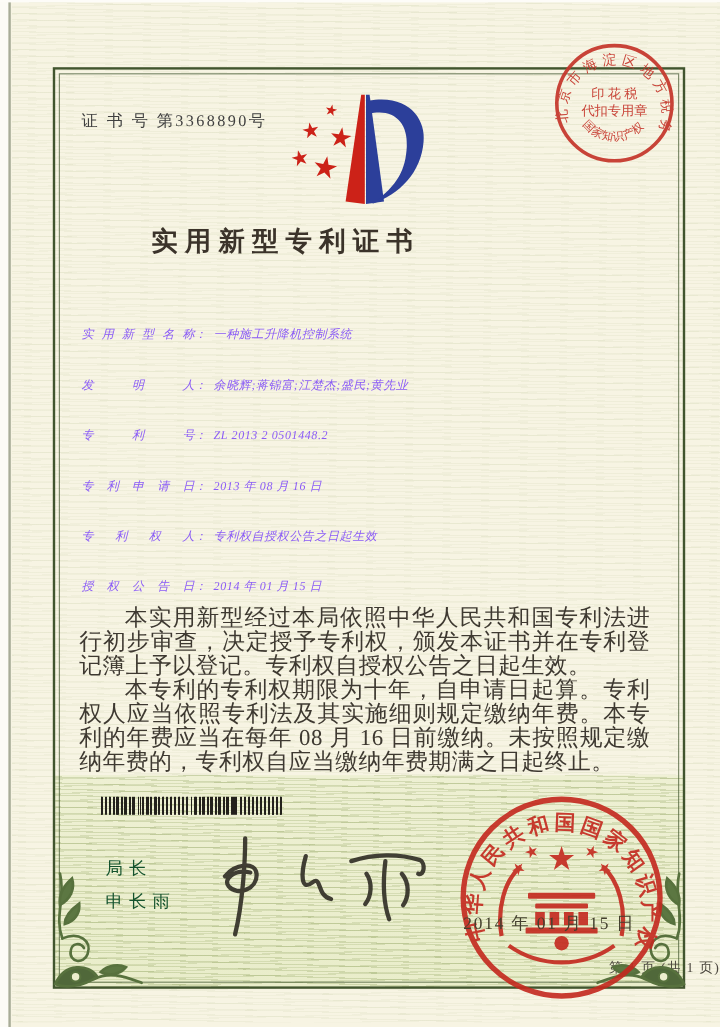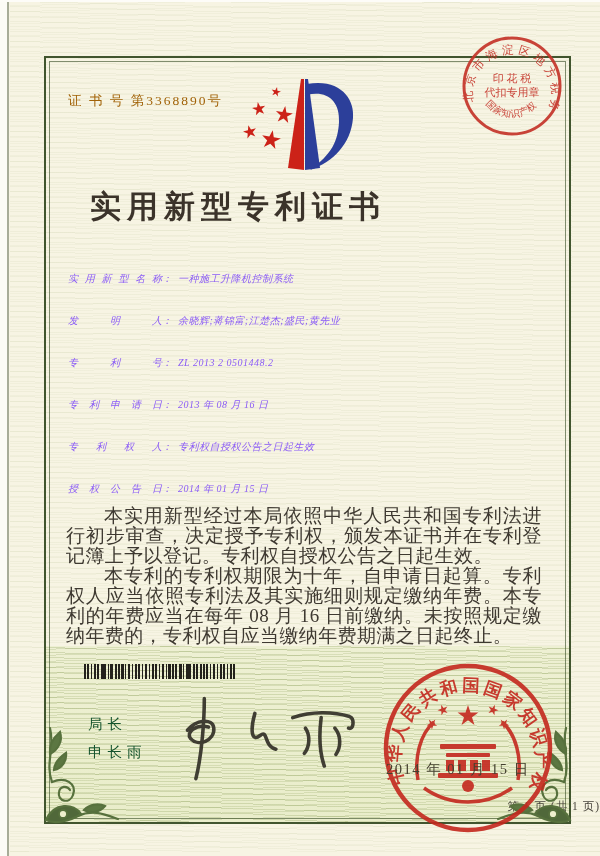--- a/index.html
+++ b/index.html
@@ -19,25 +19,25 @@
   .guilloche-band{position:absolute;left:46px;top:646px;width:524px;height:177px;
     background:
       repeating-linear-gradient(1.8deg, rgba(128,150,76,.26) 0 1px, transparent 1px 5px),
       repeating-linear-gradient(-1.4deg, rgba(128,150,76,.20) 0 1px, transparent 1px 6px),
       linear-gradient(#eef0d3,#e9edca);}
   
   .frame{position:absolute;left:44px;top:56px;width:527px;height:768px;
     border:2.5px solid #41552e;box-sizing:border-box;}
   .frame-inner{position:absolute;left:3px;top:3px;right:3px;bottom:3px;
     border:1px solid rgba(65,85,46,.65);}
-  .cert-number{position:absolute;left:68px;top:92px;font-size:13.5px;color:#a16207;
+  .cert-number{position:absolute;left:68px;top:92px;font-size:13.5px;color:#404040;
     letter-spacing:2px;}
   .logo{position:absolute;left:238px;top:72px;width:130px;height:105px;}
   .title{position:absolute;left:0;top:186px;width:476px;text-align:center;
-    font-size:31px;font-weight:600;color:#3b332a;letter-spacing:6px;}
+    font-size:22px;font-weight:600;color:#3b332a;letter-spacing:6px;}
   .fields{position:absolute;left:68px;top:272px;width:470px;}
   .field{height:18px;margin-bottom:24px;font-size:10px;color:#8b5cf6;white-space:nowrap;font-style:italic;}
   .f-label{display:inline-block;width:94px;text-align:justify;text-align-last:justify;}
   .f-colon{display:inline-block;}
   .f-value{margin-left:6px;letter-spacing:.5px;}
   .paras{position:absolute;left:66px;top:506px;width:476px;font-size:19px;
     line-height:20px;color:#3e3931;text-align:justify;letter-spacing:.4px;}
   .paras p{margin:0;text-indent:2em;}
   .barcode{position:absolute;left:84px;top:664px;width:152px;height:15px;
     background:

